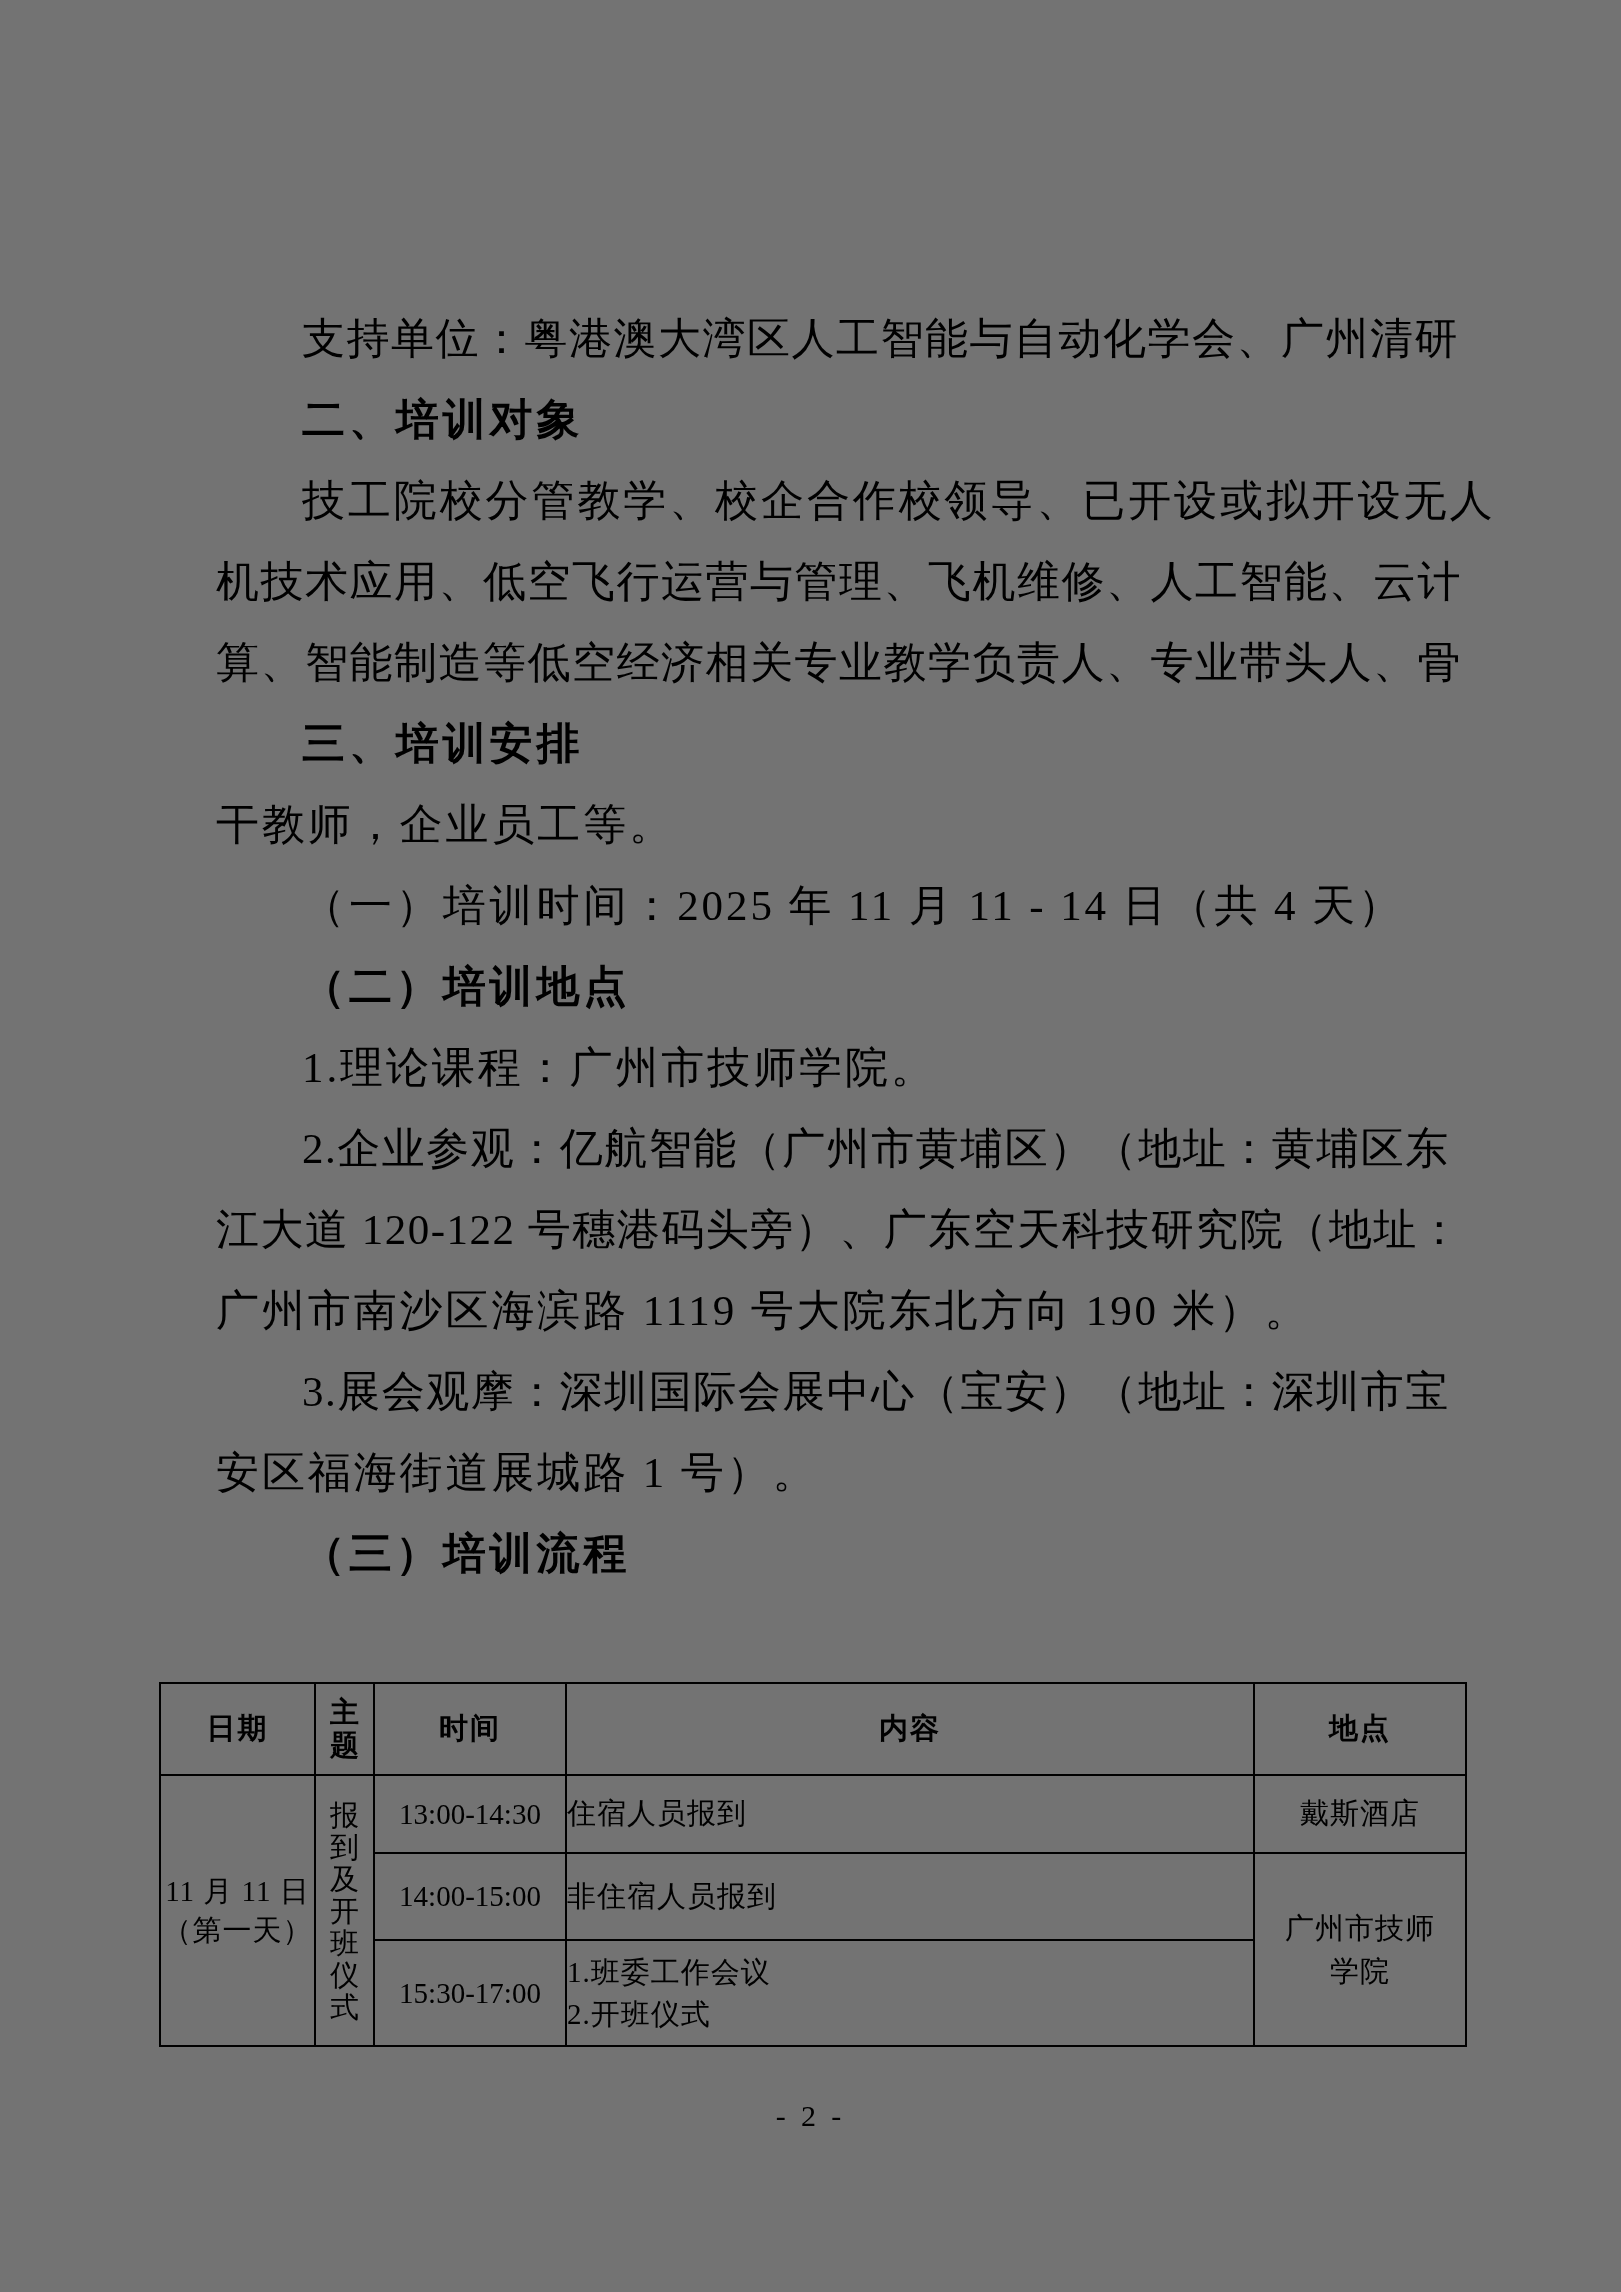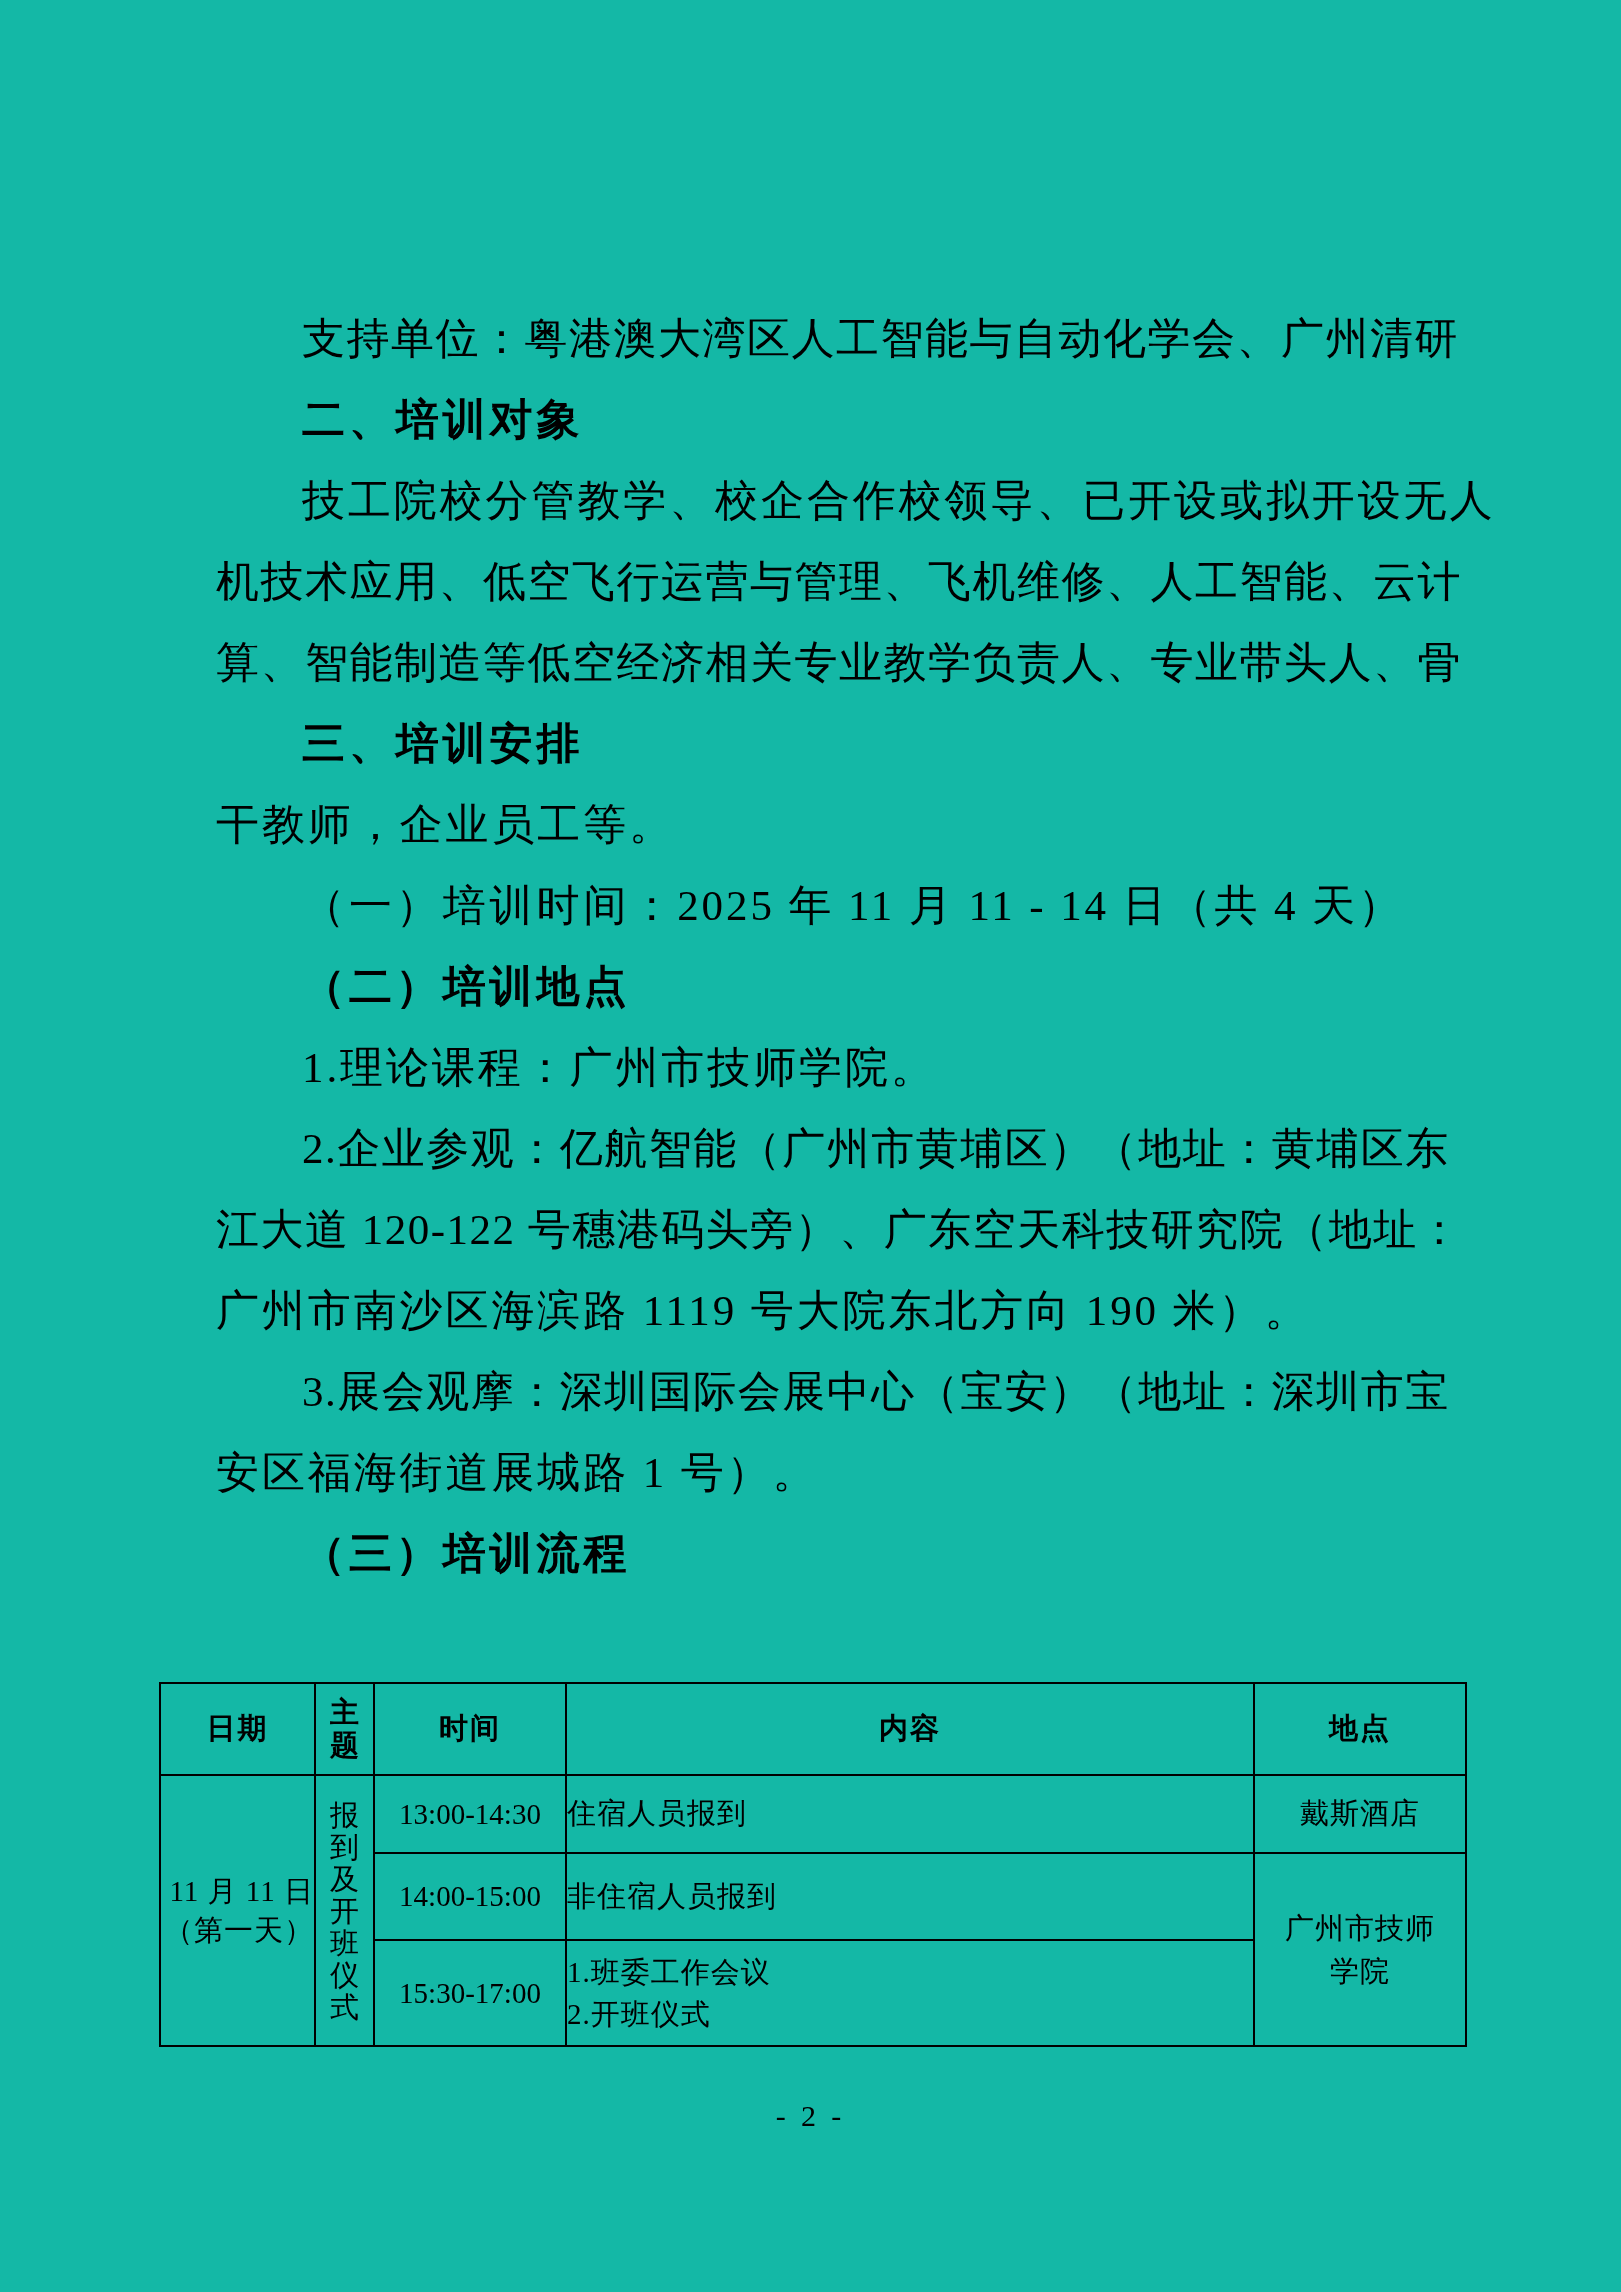--- a/index.html
+++ b/index.html
@@ -1,19 +1,19 @@
 <!DOCTYPE html>
 <html><head>
 <meta charset="utf-8">
 <style>
   html,body{margin:0;padding:0;background:#ffffff;}
   .page{
     position:relative;
     width:1621px;height:2293px;
-    background:#14b8a6;color:#000000;
+    background:#737373;color:#000000;
     font-family:"Liberation Serif","DejaVu Serif",serif;
     overflow:hidden;
   }
   
   .doc{position:absolute;left:216px;top:298px;width:1247px;}
   .line{
     height:81px;line-height:81px;
     font-size:43px;letter-spacing:2.9px;
     white-space:nowrap;
   }
@@ -37,21 +37,21 @@
   table.schedule{border:2.9px solid #000000;}
   tr.hrow{height:74px;}
   tr.hrow th{border-bottom:2.9px solid #000000;font-weight:700;text-align:center;font-size:29px;letter-spacing:2px;}
   tr.r1{height:78px;}
   tr.r2{height:87px;}
   tr.r3{height:106px;}
   .vcell{width:33px;margin:12px auto;word-break:break-all;letter-spacing:0;text-align:center;}
   .theme-vert{line-height:32px;}
   .head-vert{line-height:33px;}
   td.date-cell{text-align:center;}
-  td.date-cell .dline{line-height:39px;text-align:right;letter-spacing:1px;}
+  td.date-cell .dline{line-height:39px;text-align:center;letter-spacing:1px;}
   td.time-cell{text-align:center;letter-spacing:0;}
   td.content-cell{text-align:left;padding-left:13.7px;letter-spacing:1px;}
   td.content-cell .cline{line-height:42px;}
   td.loc-cell{text-align:center;letter-spacing:1px;}
   .locwrap{width:159px;margin:16px auto;line-height:43px;text-align:center;}
 
   
   .pageno{
     position:absolute;left:0;top:2099px;width:100%;
     text-align:center;font-size:30px;letter-spacing:3.9px;

